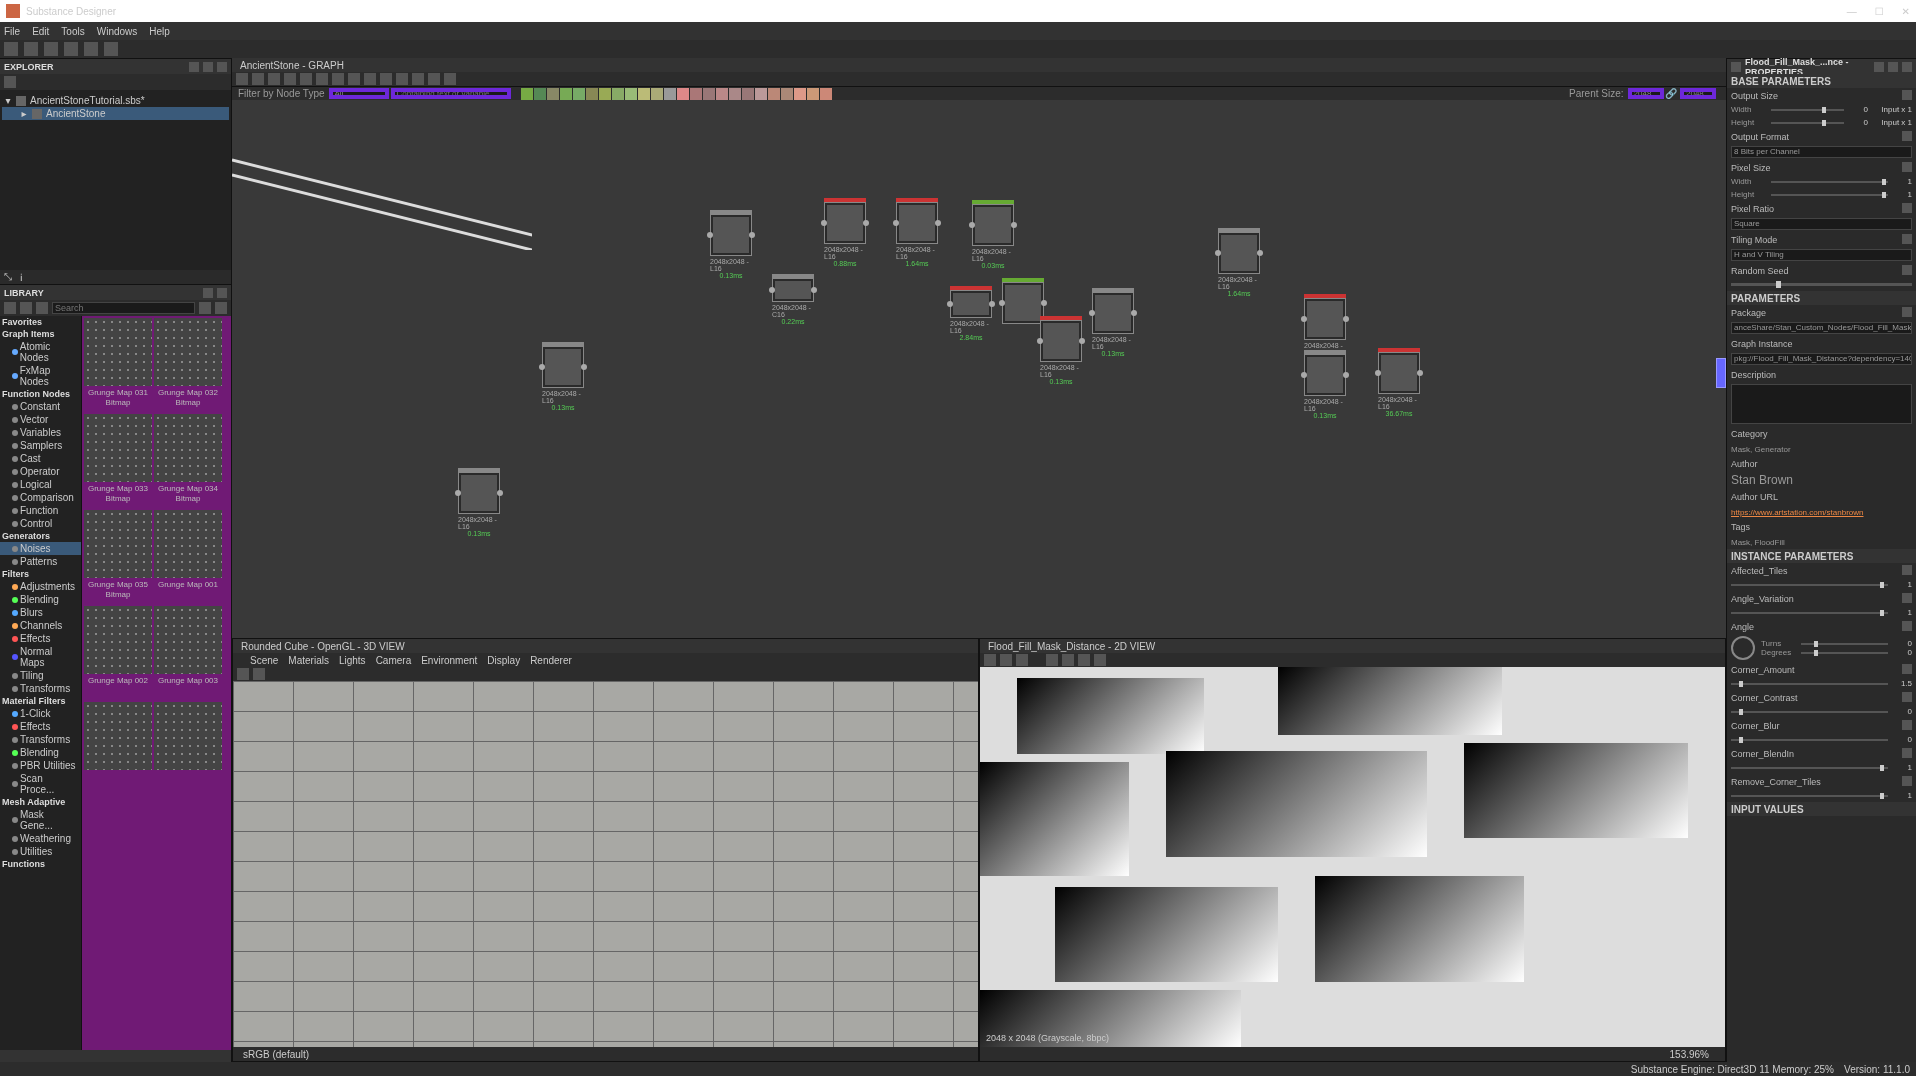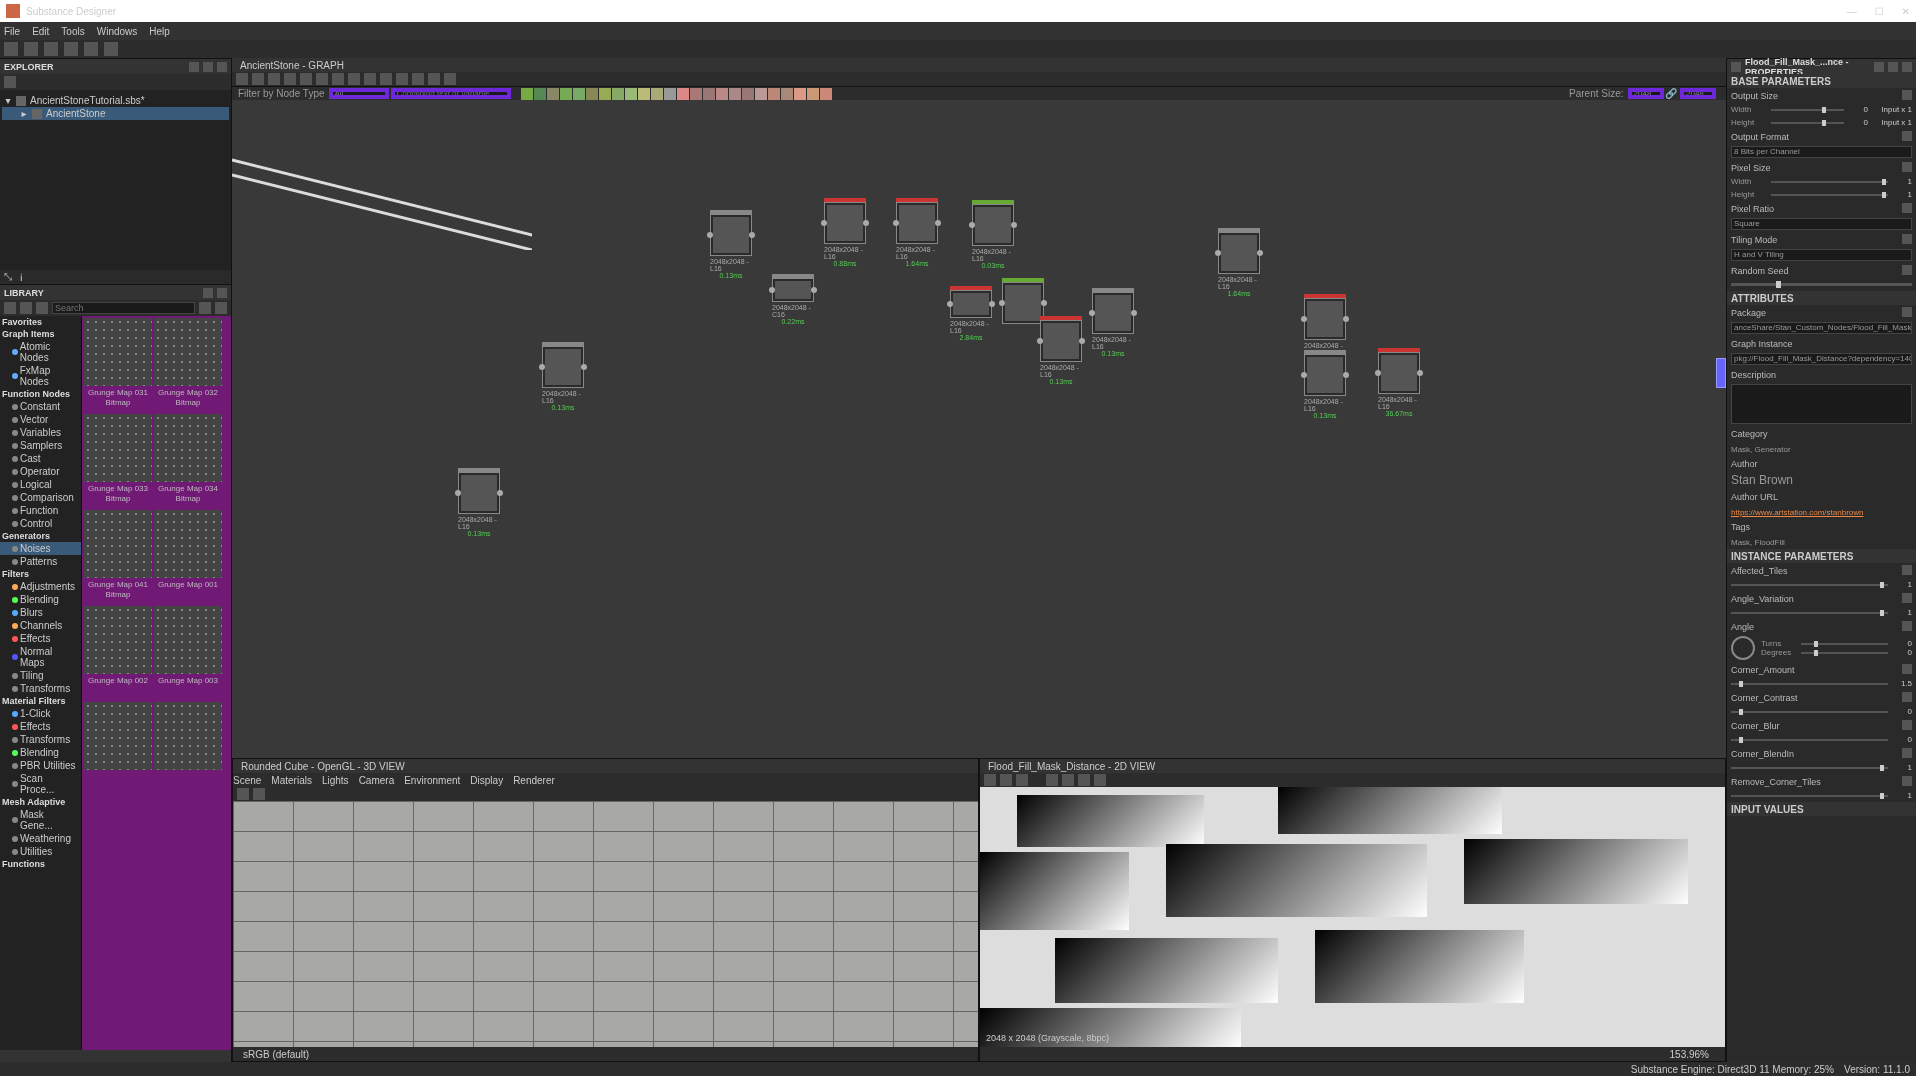--- a/index.html
+++ b/index.html
@@ -48,24 +48,24 @@
 .graph-tb2 .nf-label { color:#999; margin:0 2px; }
 .graph-canvas { flex:1; background:#393939; position:relative; overflow:hidden; }
 .node { position:absolute; display:flex; flex-direction:column; align-items:center; }
 .node .bar { width:100%; height:4px; }
 .node .body { background:#2a2a2a; border:1px solid #888; position:relative; }
 .node .thumb-n { position:absolute; inset:2px; background:#555; }
 .node .port-l, .node .port-r { position:absolute; width:6px; height:6px; border-radius:3px; background:#aaa; top:50%; transform:translateY(-50%); }
 .node .port-l { left:-4px; } .node .port-r { right:-4px; }
 .node .res { font-size:7px; color:#aaa; margin-top:2px; }
 .node .tim { font-size:7px; color:#5c5; }
-.bottom { display:flex; height:304px; }
+.bottom { display:flex; height:424px; }
 .view-pane { flex:1; display:flex; flex-direction:column; border:1px solid #111; }
 .view-hdr { height:14px; background:#333; display:flex; align-items:center; padding:0 4px; gap:4px; }
-.view-menu { height:14px; background:#2c2c2c; display:flex; align-items:center; padding:0 0; gap:10px; }
+.view-menu { height:14px; background:#2c2c2c; display:flex; align-items:center; padding:0 17px; gap:10px; }
 .view-tb { height:14px; background:#2c2c2c; display:flex; align-items:center; padding:0 4px; gap:4px; }
 .view-tb .ti { width:12px; height:12px; background:#555; }
 .view-content { flex:1; background:#444; position:relative; }
 .brick { position:absolute; inset:0; background:#a8a8a4; background-image:
   linear-gradient(#666 1px,transparent 1px),
   linear-gradient(90deg,#666 1px,transparent 1px);
   background-size:60px 30px; }
 .grad-blocks { position:absolute; inset:0; background:#ddd; }
 .grad-blocks div { position:absolute; background:linear-gradient(135deg,#000,#fff); }
 .view-footer { height:14px; background:#2c2c2c; display:flex; align-items:center; padding:0 4px; gap:6px; }
@@ -308,21 +308,21 @@
           <div class="thumb">
             <div class="img"></div>
             <div class="lbl">Grunge Map 033 Bitmap</div>
           </div>
           <div class="thumb">
             <div class="img"></div>
             <div class="lbl">Grunge Map 034 Bitmap</div>
           </div>
           <div class="thumb">
             <div class="img"></div>
-            <div class="lbl">Grunge Map 041 Bitmap</div>
+            <div class="lbl">Grunge Map 035 Bitmap</div>
           </div>
           <div class="thumb">
             <div class="img"></div>
             <div class="lbl">Grunge Map 001</div>
           </div>
           <div class="thumb">
             <div class="img"></div>
             <div class="lbl">Grunge Map 002</div>
           </div>
           <div class="thumb">
@@ -724,21 +724,21 @@
         <div class="line">H and V Tiling</div>
       </div>
     <div class="prop-row"><span class="lbl">Random Seed</span><span class="ricon"></span></div>
     <div class="prop-row">
         <div class="slider">
           <div class="knob" style="left:25%"></div>
         </div>
       </div>
 
     <div class="sect-hdr">
-        <span>ATTRIBUTES</span>
+        <span>PARAMETERS</span>
       </div>
     <div class="prop-row"><span class="lbl">Package</span><span class="ricon"></span></div>
     <div class="prop-row">
         <div class="line">anceShare/Stan_Custom_Nodes/Flood_Fill_Mask_Distance.sbsar</div>
       </div>
     <div class="prop-row"><span class="lbl">Graph Instance</span></div>
     <div class="prop-row">
         <div class="line">pkg://Flood_Fill_Mask_Distance?dependency=1409857772</div>
       </div>
     <div class="prop-row"><span class="lbl">Description</span></div>

